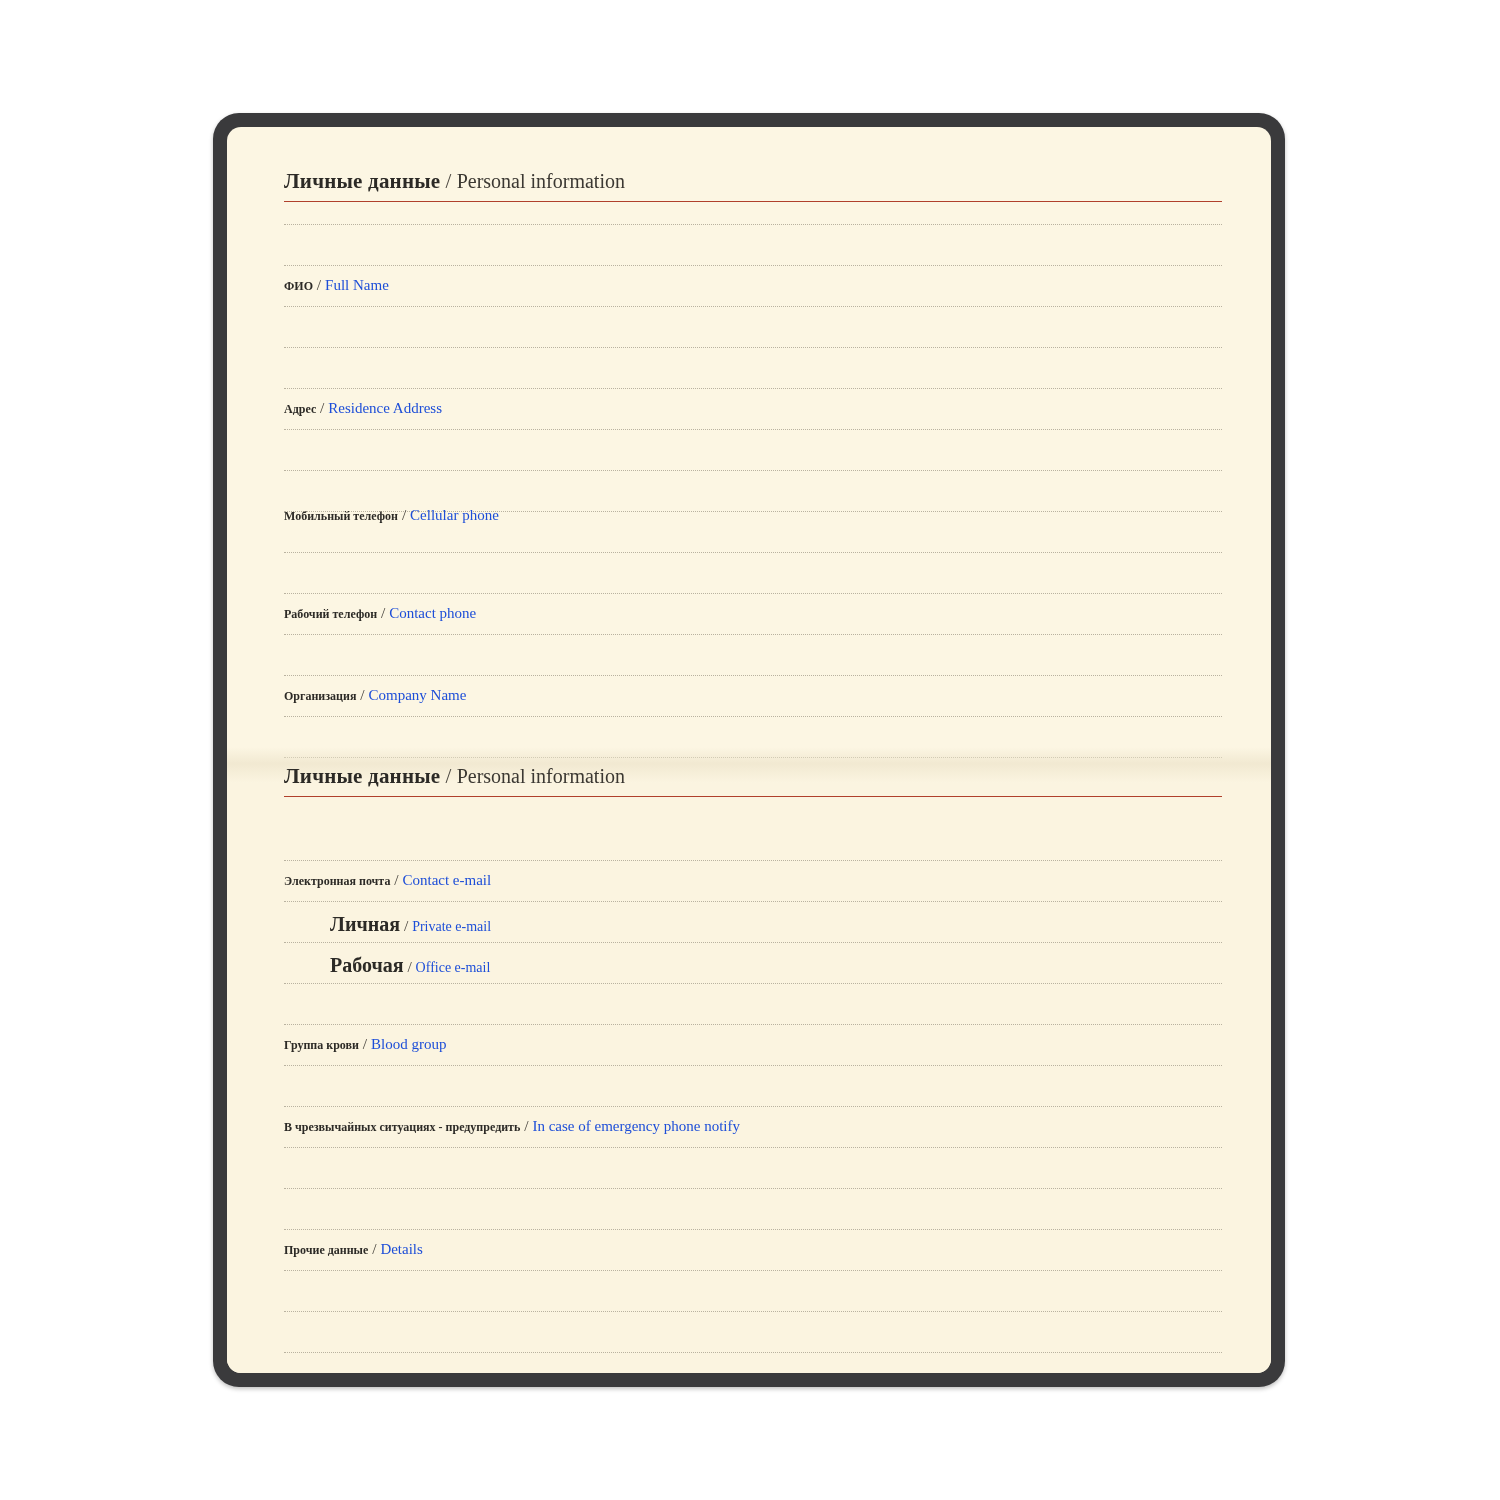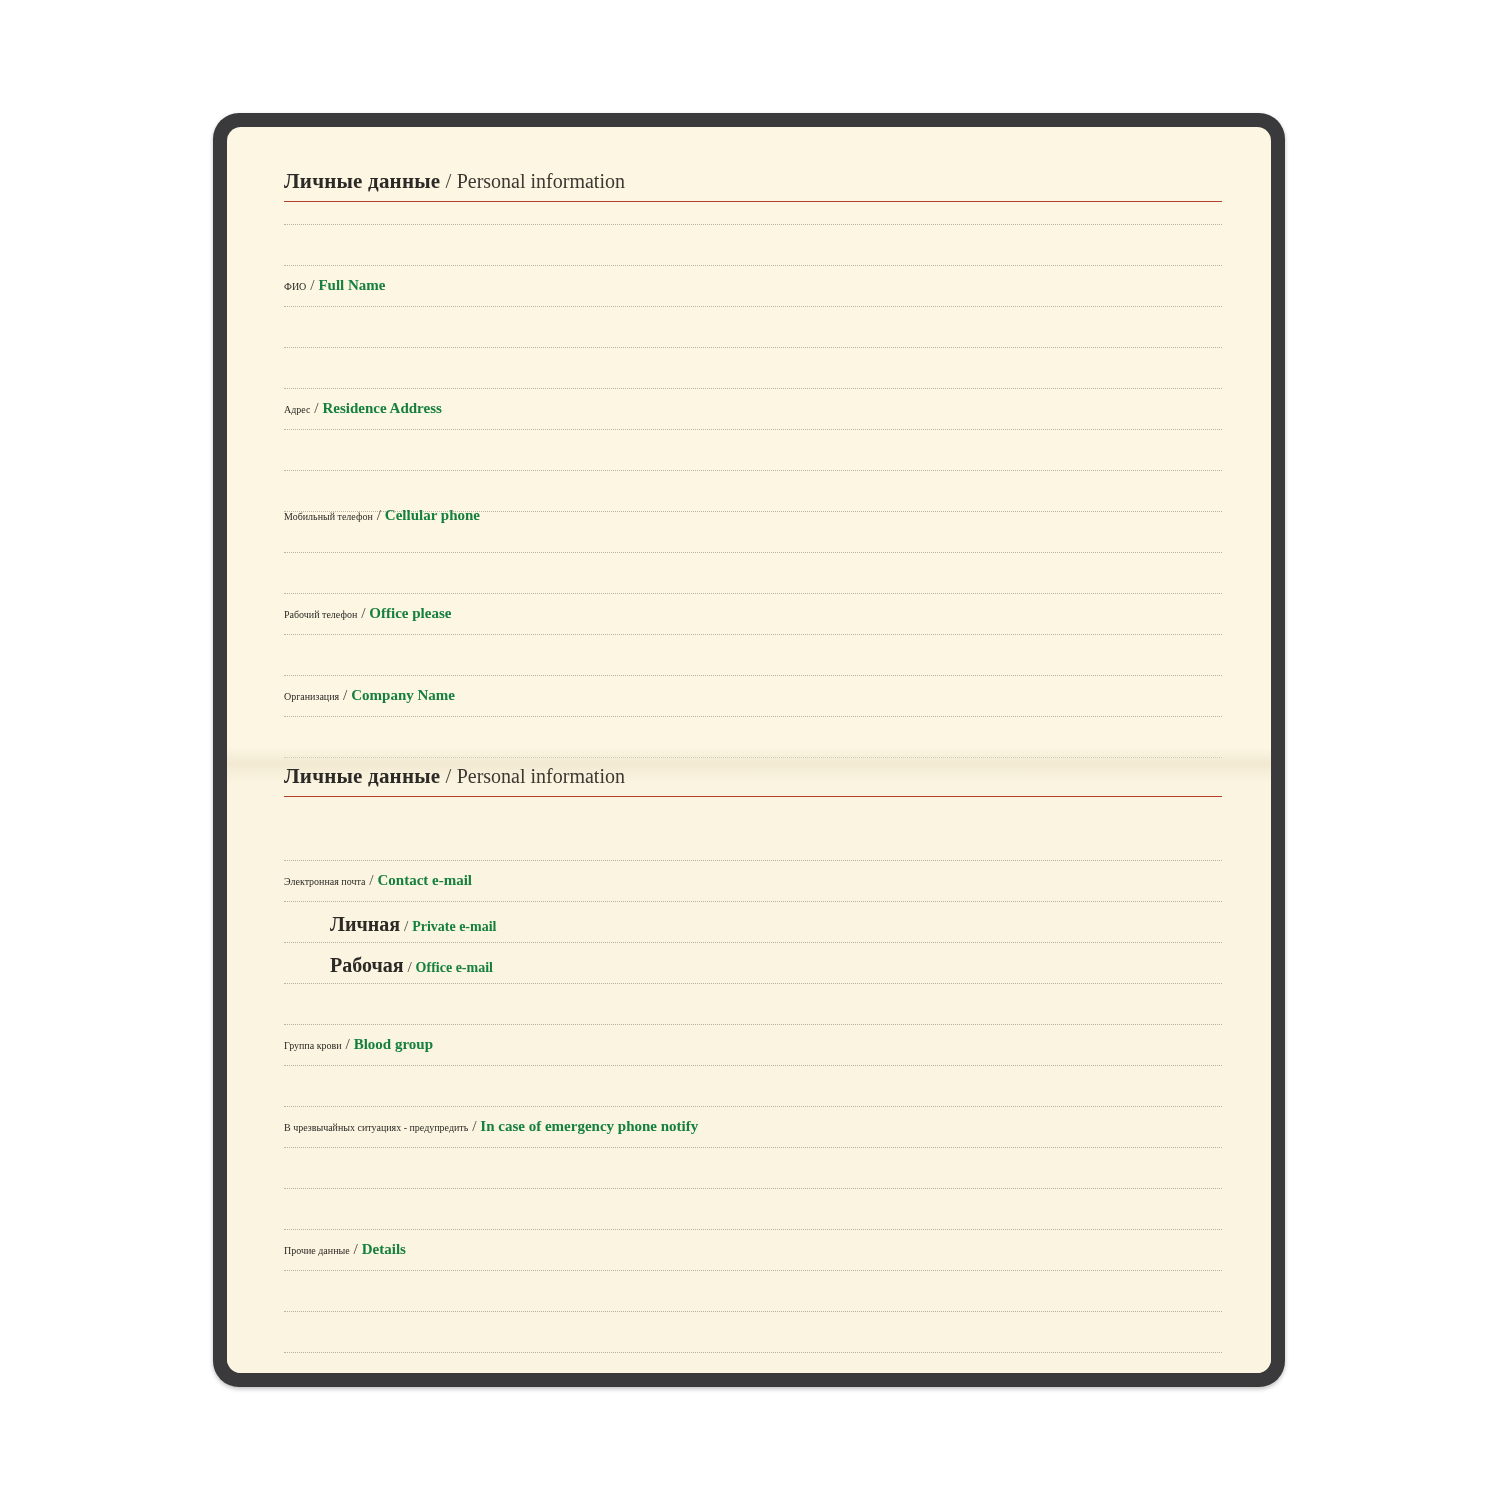--- a/index.html
+++ b/index.html
@@ -110,28 +110,28 @@
   .field-label {
     position: absolute;
     left: 0;
     top: 0;
     white-space: nowrap;
     font-size: 15.5px;
     color: #2c2a26;
     line-height: 1;
   }
   .field-label .ru {
-    font-weight: normal;
-    font-size: 10px;
+    font-weight: bold;
+    font-size: 12px;
   }
   .field-label .sep { font-weight: normal; color: #4a463f; }
   .field-label .en {
-    font-weight: bold;
+    font-weight: normal;
     font-size: 15px;
-    color: #15803d;
+    color: #1d4ed8;
   }
   .field-label.indent { left: 46px; }
   .field-label.sub .ru { font-weight: bold; font-size: 20px; }
   .field-label.sub .en { font-size: 14px; }
 
   .dots {
     position: absolute;
     left: 0;
     width: 938px;
     height: 0;
@@ -191,21 +191,21 @@
           </div>
 
           <div class="field">
             <div class="field-label" style="top:305px;">
               <span class="ru">Мобильный телефон</span><span class="sep"> / </span><span class="en">Cellular phone</span>
             </div>
           </div>
 
           <div class="field">
             <div class="field-label" style="top:403px;">
-              <span class="ru">Рабочий телефон</span><span class="sep"> / </span><span class="en">Office please</span>
+              <span class="ru">Рабочий телефон</span><span class="sep"> / </span><span class="en">Contact phone</span>
             </div>
           </div>
 
           <div class="field">
             <div class="field-label" style="top:485px;text-align:right;">
               <span class="ru">Организация</span><span class="sep"> / </span><span class="en">Company Name</span>
             </div>
           </div>
         </div>
 

